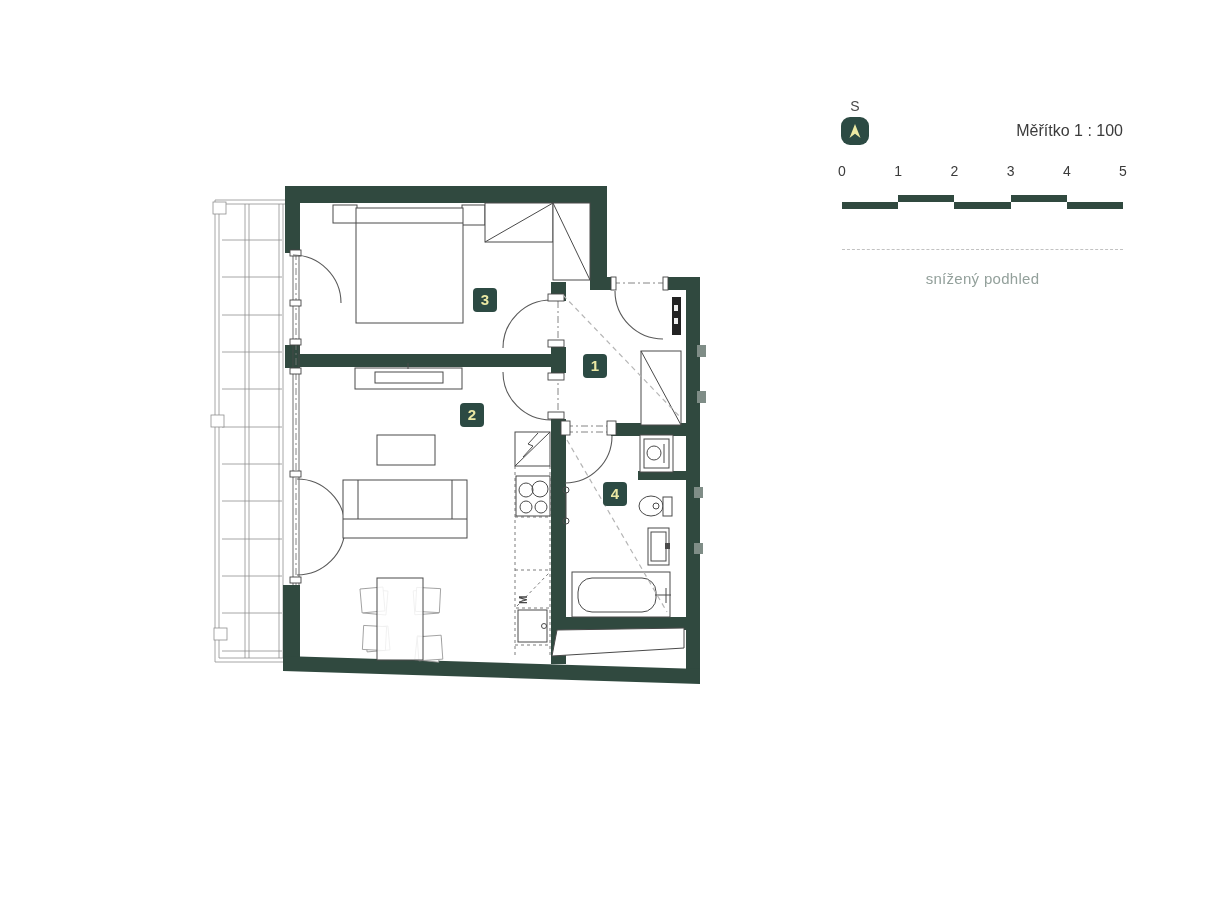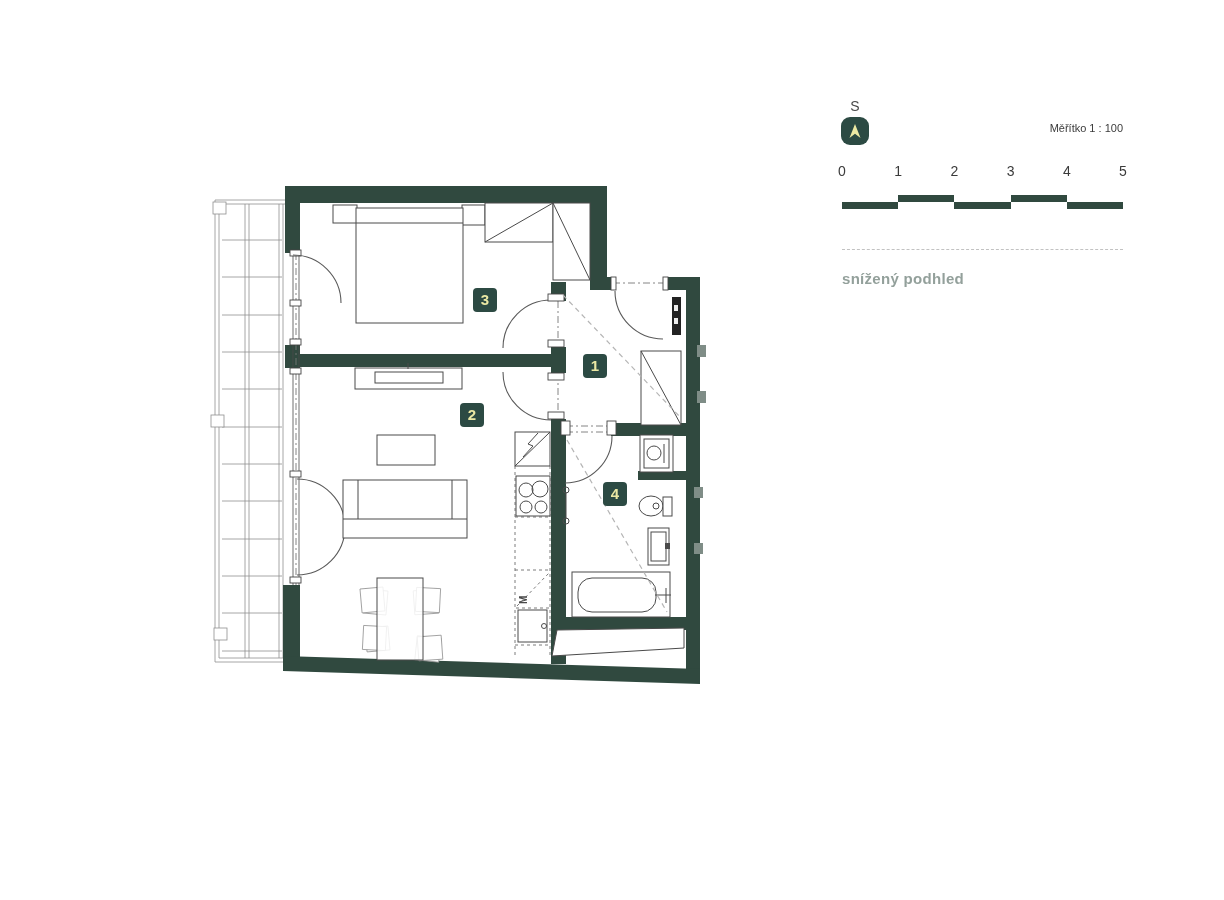--- a/index.html
+++ b/index.html
@@ -22,30 +22,30 @@
   .badge{fill:#2C4A43;}
   .badge-t{fill:#EBE8A4;font:700 15px "Liberation Sans",sans-serif;}
   .mtext{fill:#4A4A4A;font:700 10px "Liberation Sans",sans-serif;}
 
   
   .north{position:absolute;left:841px;top:98px;width:28px;text-align:center;}
   .north-s{font-size:14px;color:#4A4A4A;line-height:16px;}
   .north-badge{margin-top:3px;width:28px;height:28px;border-radius:9px;background:#2C4A43;
                display:flex;align-items:center;justify-content:center;}
   .scale-label{position:absolute;top:122px;left:943px;width:180px;text-align:right;
-               font-size:11px;color:#3B3B3B;}
+               font-size:16px;color:#3B3B3B;}
   .scalebar{position:absolute;left:842px;top:163px;width:281px;height:50px;}
   .ticks{position:absolute;left:0;top:0;width:100%;height:18px;}
   .tick{position:absolute;top:0;transform:translateX(-50%);font-size:14px;color:#3B3B3B;}
   .bars{position:absolute;left:0;top:32px;width:100%;height:14px;}
   .seg{position:absolute;width:20%;height:7px;background:#30493F;}
   .seg.up{top:0;} .seg.down{top:7px;}
   .legend-sep{position:absolute;left:842px;top:249px;width:281px;border-top:1px dashed #C2C2C2;}
-  .ceiling-note{position:absolute;left:842px;top:270px;width:281px;text-align:left;
-                font-size:15px;color:#93A09B;letter-spacing:0.3px;font-weight:bold;}
+  .ceiling-note{position:absolute;left:842px;top:270px;width:281px;text-align:center;
+                font-size:15px;color:#93A09B;letter-spacing:0.3px;}
 </style>
 </head>
 <body>
 
 <div class="canvas">
 
   <svg class="plan-svg" width="1224" height="900" viewBox="0 0 1224 900">
 
     <g>
       <line class="thin" x1="215" y1="200" x2="215" y2="662"></line>

